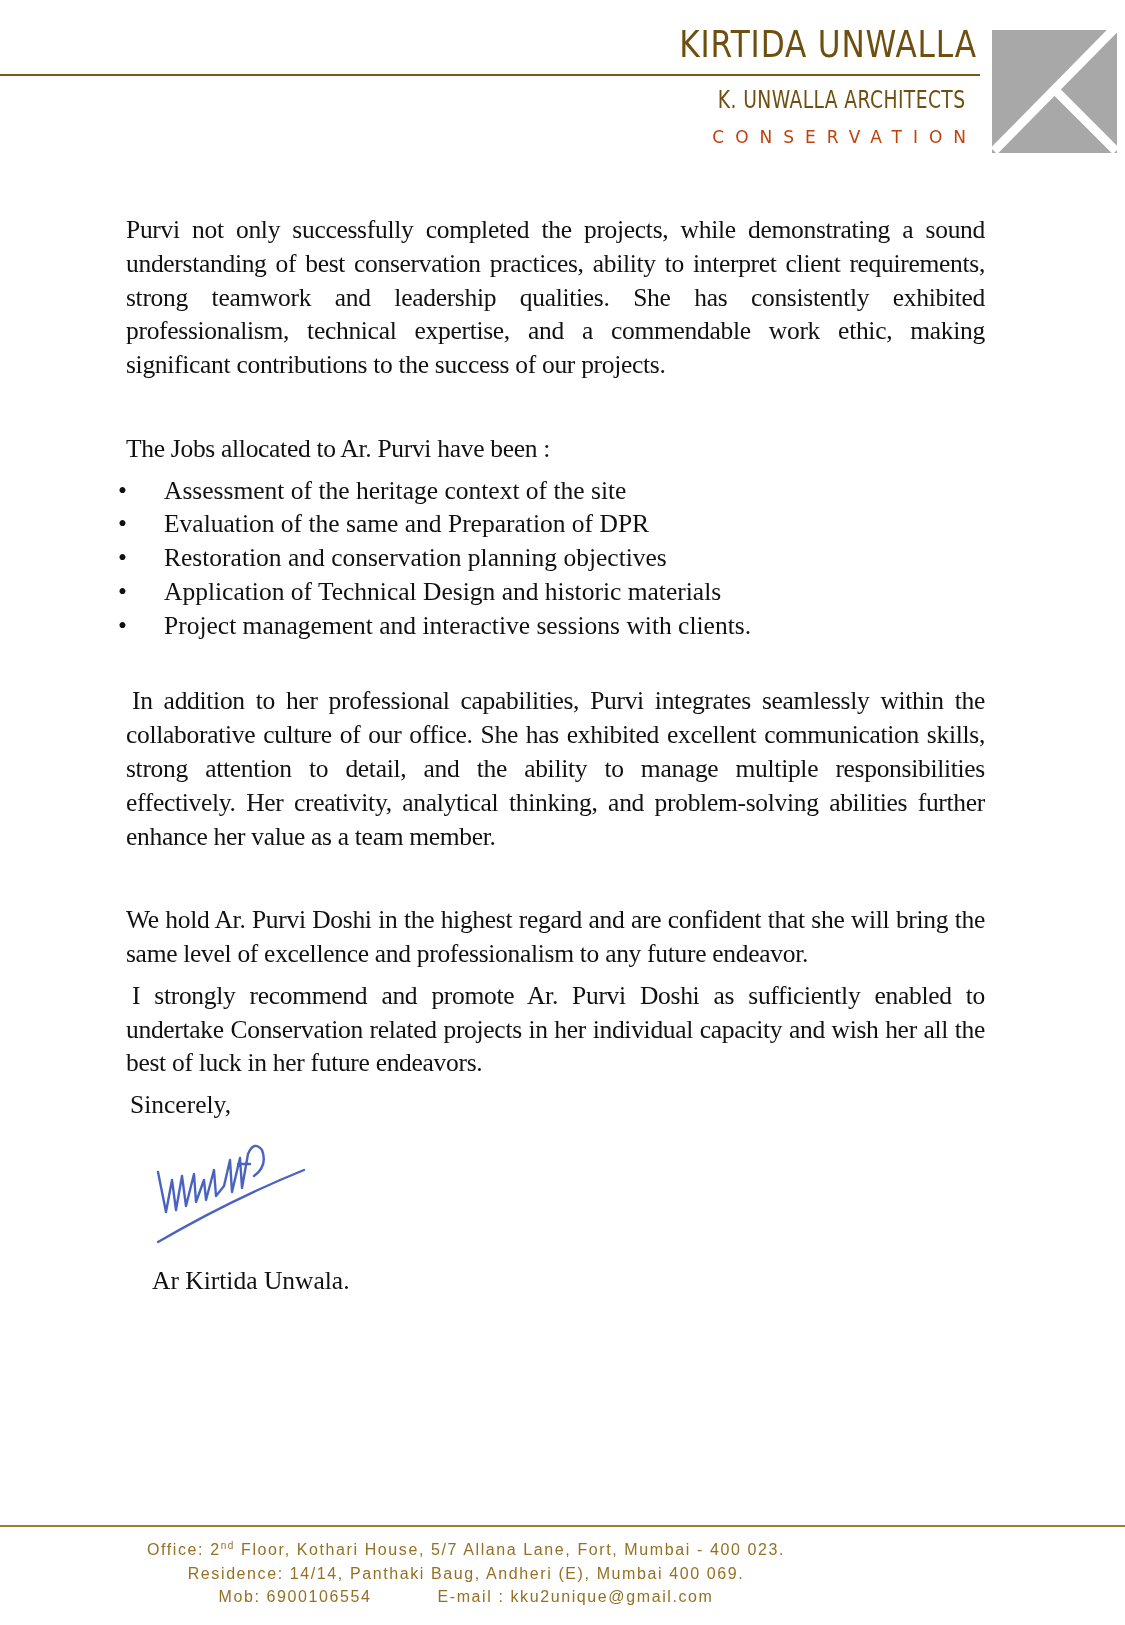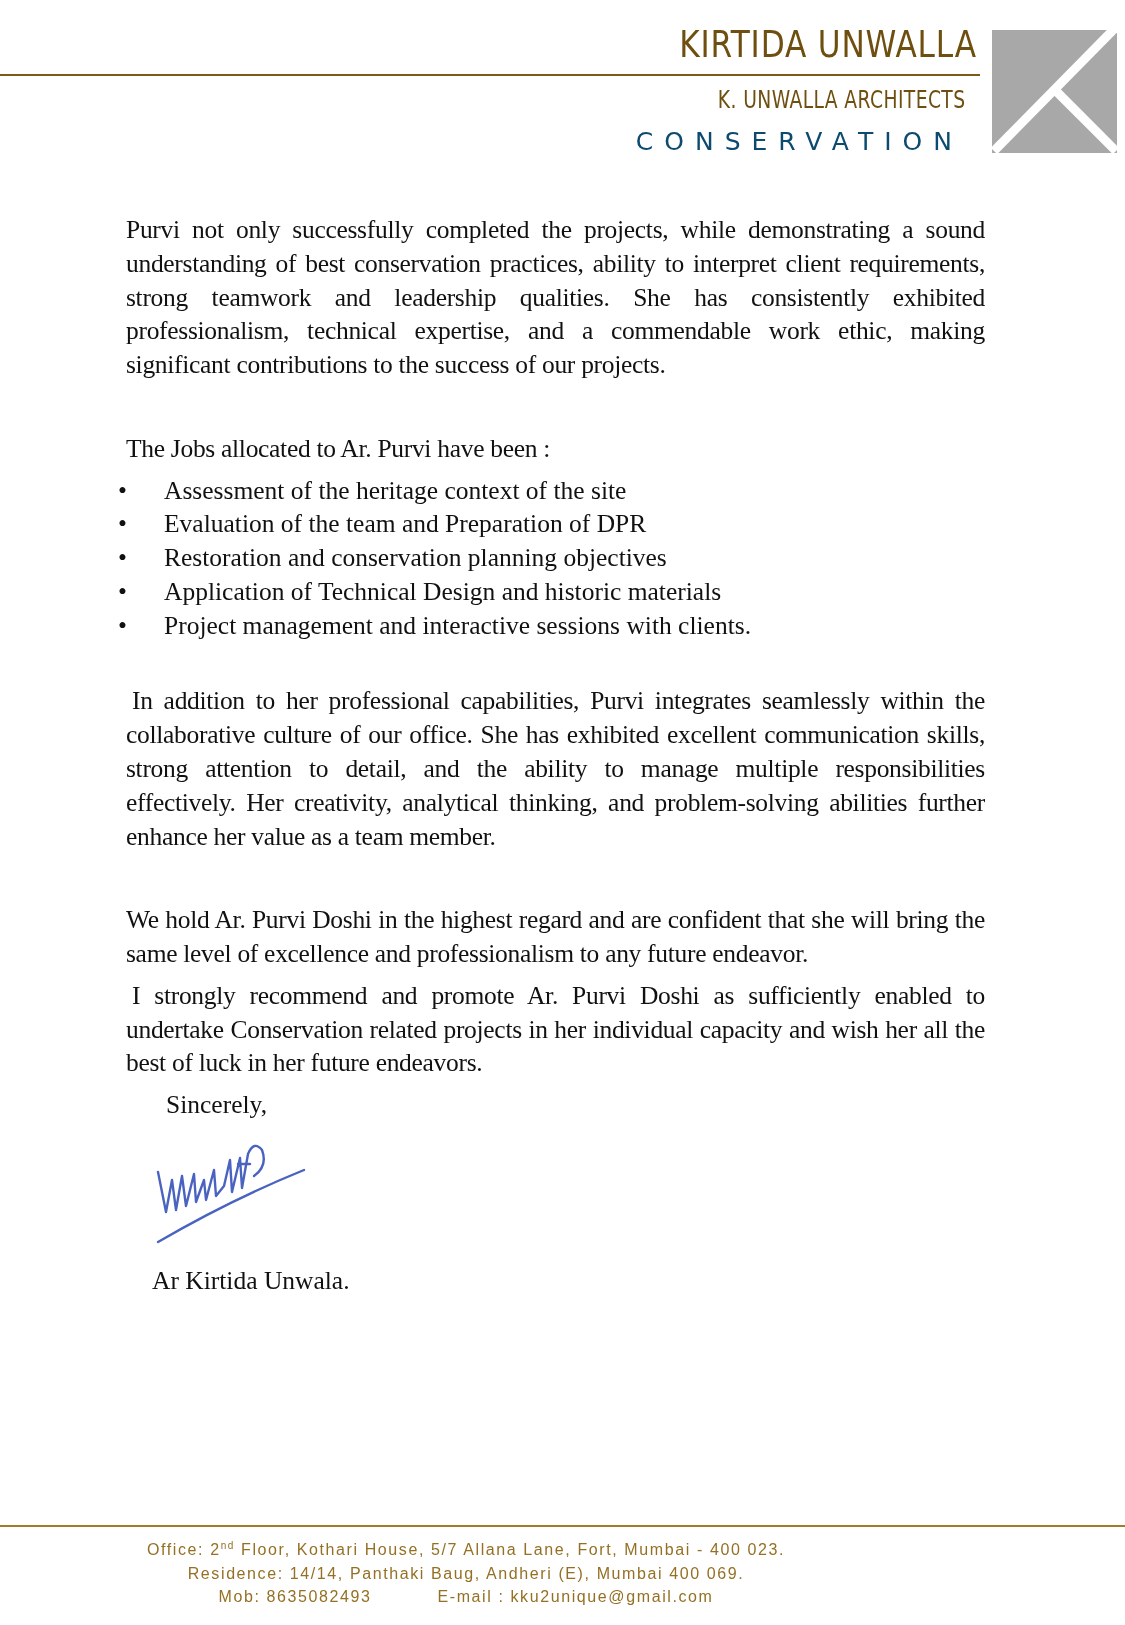--- a/index.html
+++ b/index.html
@@ -2,35 +2,35 @@
 <html><head>
 <meta charset="utf-8">
 <style>
   html, body { margin: 0; padding: 0; background: #ffffff; }
   body { width: 1125px; height: 1625px; position: relative; overflow: hidden; font-family: "Liberation Serif", "DejaVu Serif", serif; color: #111; }
 
   
   .hdr-line { position: absolute; left: 0; top: 74px; width: 980px; height: 2px; background: #7a5a14; }
   .brand-name { position: absolute; right: 148px; top: 22px; font-family: "DejaVu Sans", sans-serif; font-size: 38px; font-weight: normal; color: #6f4f10; letter-spacing: 1px; transform: scaleX(0.82); transform-origin: right center; white-space: nowrap; }
   .brand-sub { position: absolute; right: 160px; top: 86px; font-family: "DejaVu Sans", sans-serif; font-size: 24px; color: #6f4f10; transform: scaleX(0.78); transform-origin: right center; white-space: nowrap; letter-spacing: 0.5px; }
-  .brand-tag { position: absolute; right: 162px; top: 127px; font-family: "DejaVu Sans", sans-serif; font-size: 25px; color: #0c4a6e; letter-spacing: 11px; white-space: nowrap; }
+  .brand-tag { position: absolute; right: 148px; top: 127px; font-family: "DejaVu Sans", sans-serif; font-size: 17px; color: #c2410c; letter-spacing: 11px; white-space: nowrap; }
   .logo { position: absolute; left: 992px; top: 27px; width: 125px; height: 126px; }
 
   
   .content { position: absolute; left: 118px; top: 205px; width: 875px; font-size: 25.5px; line-height: 33.8px; }
   .content p { margin: 8px; text-align: justify; transform-origin: left; }
   .narrow { font-family: "Liberation Serif", serif; letter-spacing: -0.3px; }
   .gap { height: 33.8px; }
   .jobs-intro { margin: 0; }
   ul.jobs { list-style: none; margin: 0; padding: 0; }
   ul.jobs li { position: relative; padding-left: 46px; }
   ul.jobs li .bullet { position: absolute; left: 0; top: 0; }
   .indent1 { text-indent: 6px; font-family: Liberation Serif, serif; }
 
-  .sincerely { position: absolute; left: 130px; top: 1090px; font-size: 25.5px; margin-left: 36px; }
+  .sincerely { position: absolute; left: 130px; top: 1090px; font-size: 25.5px; }
   .signature { position: absolute; left: 150px; top: 1130px; width: 170px; height: 120px; }
   .signer { position: absolute; left: 118px; top: 1266px; font-size: 25.5px; margin-left: 34px; }
 
   
   .ftr-line { position: absolute; left: 0; top: 1525px; width: 1125px; height: 2px; background: #a07c2c; }
   .footer { position: absolute; left: 0; top: 1538px; width: 932px; text-align: center; font-family: "Liberation Sans", sans-serif; font-size: 16px; color: #957024; letter-spacing: 1.6px; line-height: 23.5px; }
   .footer sup { font-size: 10px; vertical-align: super; line-height: 0; }
   .footer .sep { display: inline-block; width: 66px; }
 </style>
 </head>
@@ -48,21 +48,21 @@
     <rect x="0" y="0" width="125" height="3" fill="#ffffff"></rect>
   </svg>
 </div>
 
 <div class="content">
   <p class="narrow">Purvi not only successfully completed the projects, while demonstrating a sound understanding of best conservation practices, ability to interpret client requirements, strong teamwork and leadership qualities. She has consistently exhibited professionalism, technical expertise, and a commendable work ethic, making significant contributions to the success of our projects.</p>
   <div class="gap"></div>
   <p class="jobs-intro narrow">The Jobs allocated to Ar. Purvi have been :</p>
   <ul class="jobs">
     <li><span class="bullet">•</span><span>Assessment of the heritage context of the site</span></li>
-    <li><span class="bullet">•</span><span>Evaluation of the team and Preparation of DPR</span></li>
+    <li><span class="bullet">•</span><span>Evaluation of the same and Preparation of DPR</span></li>
     <li><span class="bullet">•</span><span>Restoration and conservation planning objectives</span></li>
     <li><span class="bullet">•</span><span>Application of Technical Design and historic materials</span></li>
     <li><span class="bullet">•</span><span>Project management and interactive sessions with clients.</span></li>
   </ul>
   <div class="gap"></div>
   <p class="narrow indent1">In addition to her professional capabilities, Purvi integrates seamlessly within the collaborative culture of our office. She has exhibited excellent communication skills, strong attention to detail, and the ability to manage multiple responsibilities effectively. Her creativity, analytical thinking, and problem-solving abilities further enhance her value as a team member.</p>
   <div class="gap"></div>
   <p class="narrow">We hold Ar. Purvi Doshi in the highest regard and are confident that she will bring the same level of excellence and professionalism to any future endeavor.</p>
   <p class="narrow indent1">I strongly recommend and promote Ar. Purvi Doshi as sufficiently enabled to undertake Conservation related projects in her individual capacity and wish her all the best of luck in her future endeavors.</p>
 </div>
@@ -74,14 +74,14 @@
     <path d="M88 34 L100 34"></path>
     <path d="M8 112 Q80 70 154 40"></path>
   </g>
 </svg>
 <div class="signer">Ar Kirtida Unwala.</div>
 
 <div class="ftr-line"></div>
 <div class="footer">
   <div><span>Office: 2</span><sup>nd</sup><span> Floor, Kothari House, 5/7 Allana Lane, Fort, Mumbai - 400 023.</span></div>
   <div>Residence: 14/14, Panthaki Baug, Andheri (E), Mumbai 400 069.</div>
-  <div><span>Mob: 8635082493</span><span class="sep"></span><span>E-mail : kku2unique@gmail.com</span></div>
+  <div><span>Mob: 6900106554</span><span class="sep"></span><span>E-mail : kku2unique@gmail.com</span></div>
 </div>
 
 </body></html>

